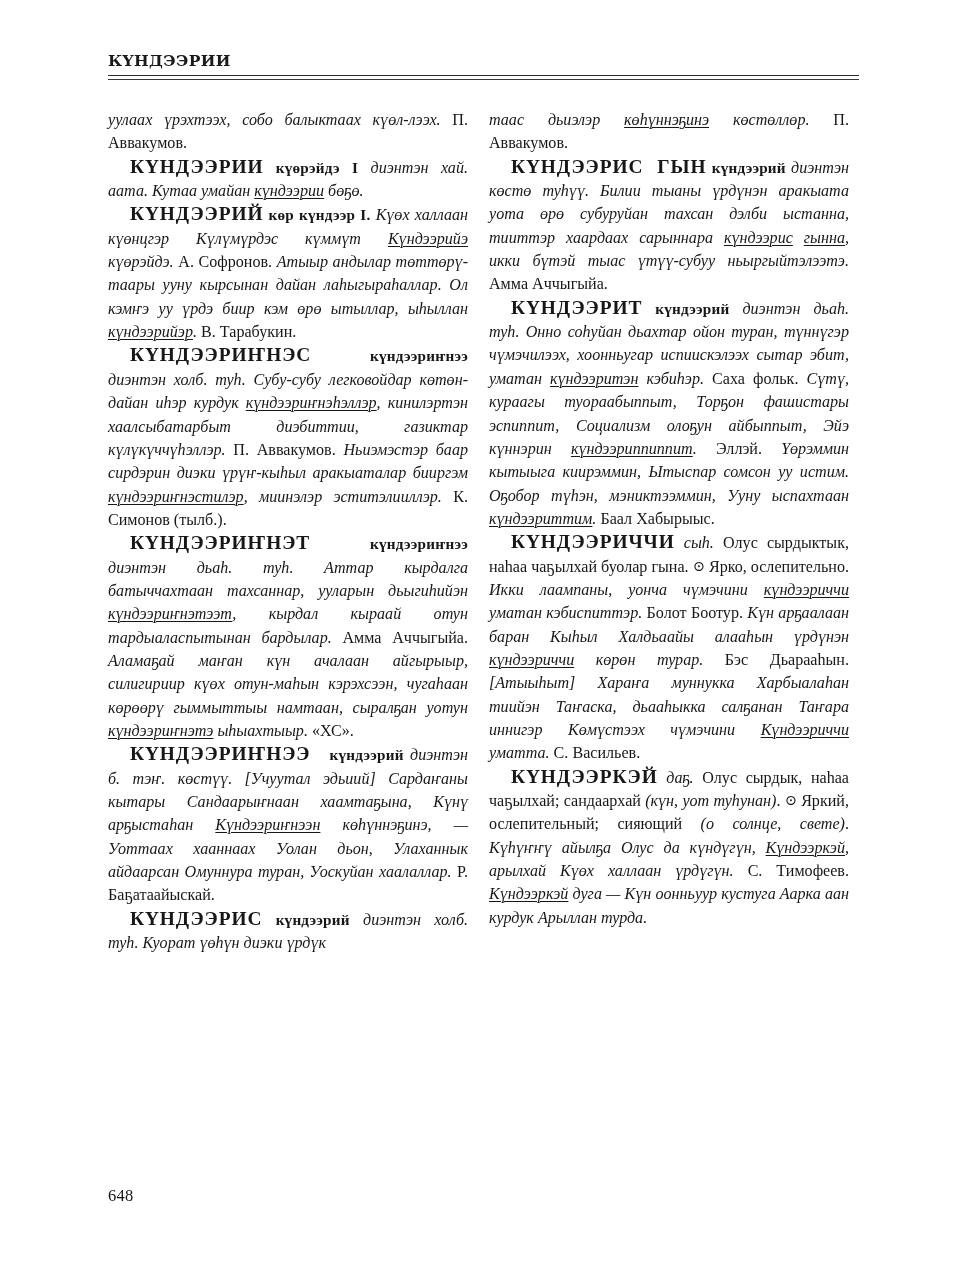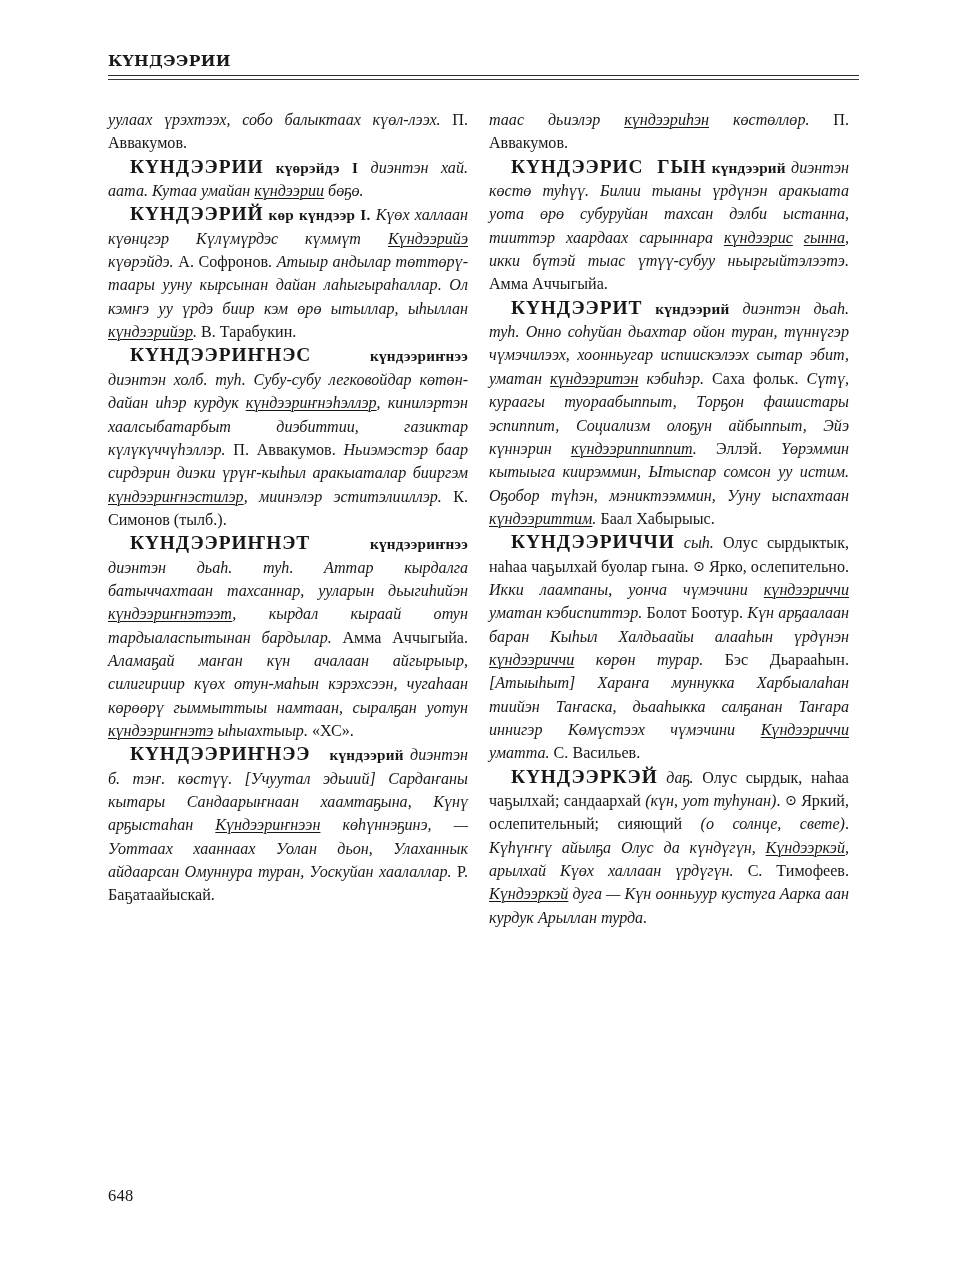--- a/index.html
+++ b/index.html
@@ -118,26 +118,27 @@
       <p class="para indent"><span class="lemma">КҮНДЭЭРИИ</span> <span class="bold">күөрэйдэ I</span> <span class="it">диэнтэн хай. аата. Кутаа умайан <span class="u">күндээрии</span> бөҕө.</span></p>
 
       <p class="para indent"><span class="lemma">КҮНДЭЭРИЙ</span> <span class="bold">көр күндээр I.</span> <span class="it">Күөх халлаан күөнцгэр Күлүмүрдэс күммүт <span class="u">Күндээрийэ</span> күөрэйдэ.</span> <span class="rm">А. Софронов.</span> <span class="it">Атыыр андылар төттөрү-таары ууну кырсынан дайан лаһыгыраһаллар. Ол кэмҥэ уу үрдэ биир кэм өрө ытыллар, ыһыллан <span class="u">күндээрийэр</span>.</span> <span class="rm">В. Тарабукин.</span></p>
 
       <p class="para indent"><span class="lemma">КҮНДЭЭРИҤНЭС</span> <span class="bold">күндээриҥнээ</span> <span class="it">диэнтэн холб. туһ. Субу-субу легковойдар көтөн-дайан иһэр курдук <span class="u">күндээриҥнэһэллэр</span>, кинилэртэн хаалсыбатарбыт диэбиттии, газиктар күлүкүччүһэллэр.</span> <span class="rm">П. Аввакумов.</span> <span class="it">Ньиэмэстэр баар сирдэрин диэки үрүҥ-кыһыл аракыаталар бииргэм <span class="u">күндээриҥнэстилэр</span>, миинэлэр эститэлииллэр.</span> <span class="rm">К. Симонов (тылб.).</span></p>
 
       <p class="para indent"><span class="lemma">КҮНДЭЭРИҤНЭТ</span> <span class="bold">күндээриҥнээ</span> <span class="it">диэнтэн дьаһ. туһ. Аттар кырдалга батыччахтаан тахсаннар, ууларын дьыгиһийэн <span class="u">күндээриҥнэтээт</span>, кырдал кыраай отун тардыаласпытынан бардылар.</span> <span class="rm">Амма Аччыгыйа.</span> <span class="it">Аламаҕай маҥан күн ачалаан айгырыыр, силигириир күөх отун-маһын кэрэхсээн, чугаһаан көрөөрү гыммыттыы намтаан, сыралҕан уотун <span class="u">күндээриҥнэтэ</span> ыһыахтыыр.</span> <span class="rm">«ХС».</span></p>
 
       <p class="para indent"><span class="lemma">КҮНДЭЭРИҤНЭЭ</span> &nbsp;&nbsp;<span class="bold">күндээрий</span> <span class="it">диэнтэн б. тэҥ. көстүү. [Учуутал эдьиий] Сардаҥаны кытары Сандаарыҥнаан хаамтаҕына, Күнү арҕыстаһан <span class="u">Күндээриҥнээн</span> көһүннэҕинэ, — Уоттаах хааннаах Уолан дьон, Улаханнык айдаарсан Омуннура туран, Уоскуйан хаалаллар.</span> <span class="rm">Р. Баҕатаайыскай.</span></p>
 
+      <p class="para indent"><span class="lemma">КҮНДЭЭРИС</span> <span class="bold">күндээрий</span> <span class="it">диэнтэн холб. туһ. Куорат үөһүн диэки үрдүк</span></p>
 
     </div>
 
     <div class="col">
 
-      <p class="para"><span class="it">таас дьиэлэр <span class="u">күндээриһэн</span> көстөллөр.</span> <span class="rm">П. Аввакумов.</span></p>
+      <p class="para"><span class="it">таас дьиэлэр <span class="u">көһүннэҕинэ</span> көстөллөр.</span> <span class="rm">П. Аввакумов.</span></p>
 
       <p class="para indent"><span class="lemma">КҮНДЭЭРИС&nbsp;&nbsp;ГЫН</span> <span class="bold">күндээрий</span> <span class="it">диэнтэн көстө туһүү. Билии тыаны үрдүнэн аракыата уота өрө субуруйан тахсан дэлби ыстанна, тииттэр хаардаах сарыннара <span class="u">күндээрис</span> <span class="u">гынна</span>, икки бүтэй тыас үтүү-субуу ньыргыйтэлээтэ.</span> <span class="rm">Амма Аччыгыйа.</span></p>
 
       <p class="para indent"><span class="lemma">КҮНДЭЭРИТ</span> <span class="bold">күндээрий</span> <span class="it">диэнтэн дьаһ. туһ. Онно соһуйан дьахтар ойон туран, түннүгэр чүмэчилээх, хоонньугар испиискэлээх сытар эбит, уматан <span class="u">күндээритэн</span> кэбиһэр.</span> <span class="rm">Саха фольк.</span> <span class="it">Сүтү, кураагы туораабыппыт, Торҕон фашистары эспиппит, Социализм олоҕун айбыппыт, Эйэ күннэрин <span class="u">күндээриппиппит</span>.</span> <span class="rm">Эллэй.</span> <span class="it">Үөрэммин кытыыга киирэммин, Ытыспар сомсон уу истим. Оҕобор түһэн, мэниктээммин, Ууну ыспахтаан <span class="u">күндээриттим</span>.</span> <span class="rm">Баал Хабырыыс.</span></p>
 
       <p class="para indent"><span class="lemma">КҮНДЭЭРИЧЧИ</span> <span class="it">сыһ.</span> <span class="rm">Олус сырдыктык, наһаа чаҕылхай буолар гына.</span> <span class="sym">⊙</span> <span class="rm">Ярко, ослепительно.</span> <span class="it">Икки лаампаны, уонча чүмэчини <span class="u">күндээриччи</span> уматан кэбиспиттэр.</span> <span class="rm">Болот Боотур.</span> <span class="it">Күн арҕаалаан баран Кыһыл Халдьаайы алааһын үрдүнэн <span class="u">күндээриччи</span> көрөн турар.</span> <span class="rm">Бэс Дьарааһын.</span> <span class="it">[Атыыһыт] Хараҥа муннукка Харбыалаһан тиийэн Таҥаска, дьааһыкка салҕанан Таҥара иннигэр Көмүстээх чүмэчини <span class="u">Күндээриччи</span> уматта.</span> <span class="rm">С. Васильев.</span></p>
 
       <p class="para indent"><span class="lemma">КҮНДЭЭРКЭЙ</span> <span class="it">даҕ.</span> <span class="rm">Олус сырдык, наһаа чаҕылхай; сандаархай</span> <span class="it">(күн, уот туһунан)</span><span class="rm">.</span> <span class="sym">⊙</span> <span class="rm">Яркий, ослепительный; сияющий</span> <span class="it">(о солнце, свете)</span><span class="rm">.</span> <span class="it">Күһүҥҥү айылҕа Олус да күндүгүн, <span class="u">Күндээркэй</span>, арылхай Күөх халлаан үрдүгүн.</span> <span class="rm">С. Тимофеев.</span> <span class="it"><span class="u">Күндээркэй</span> дуга — Күн оонньуур кустуга Аарка аан курдук Арыллан турда.</span></p>
 
     </div>

